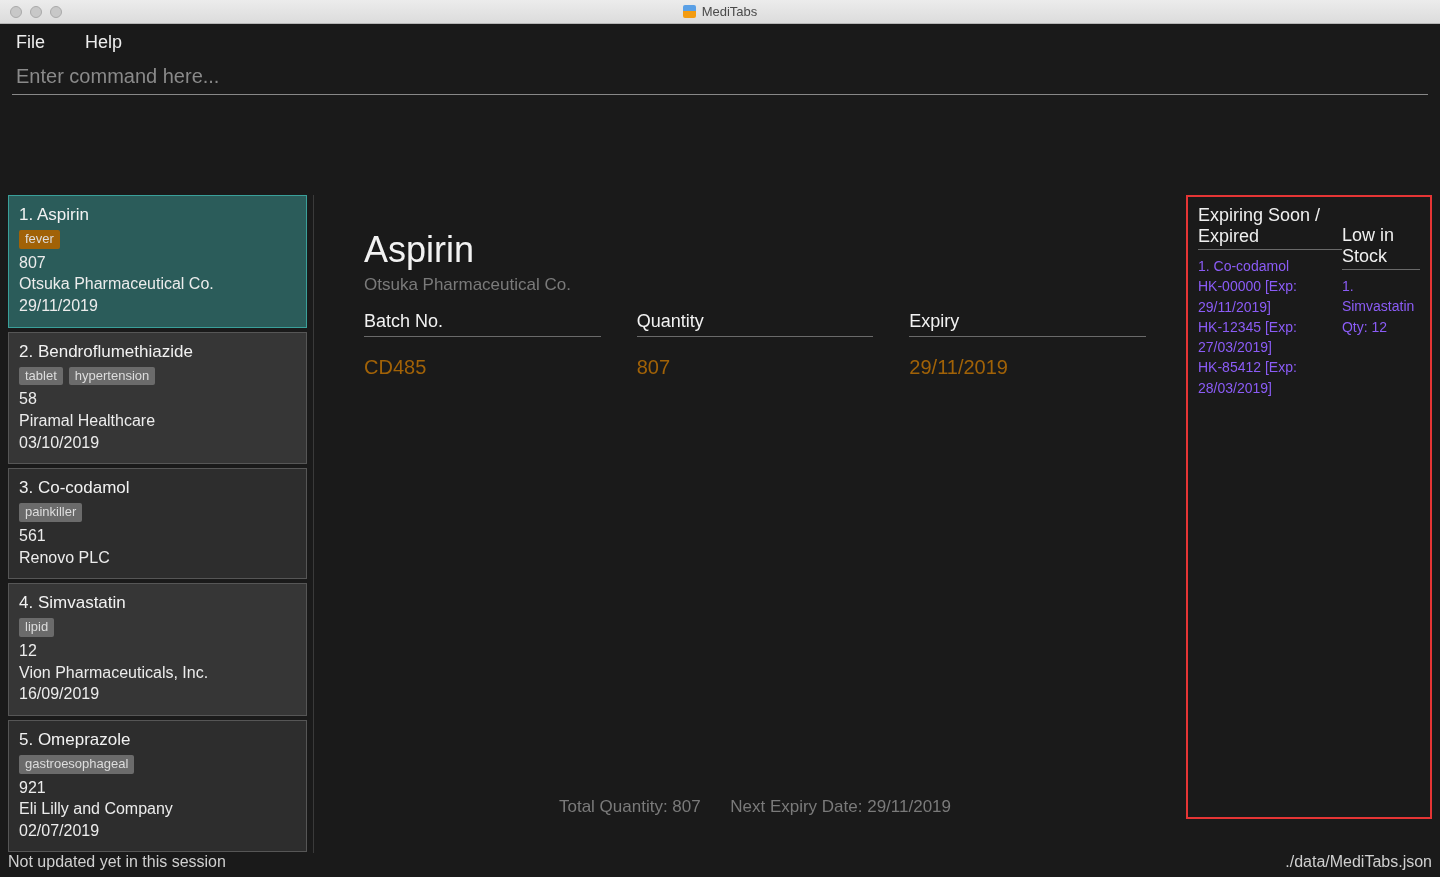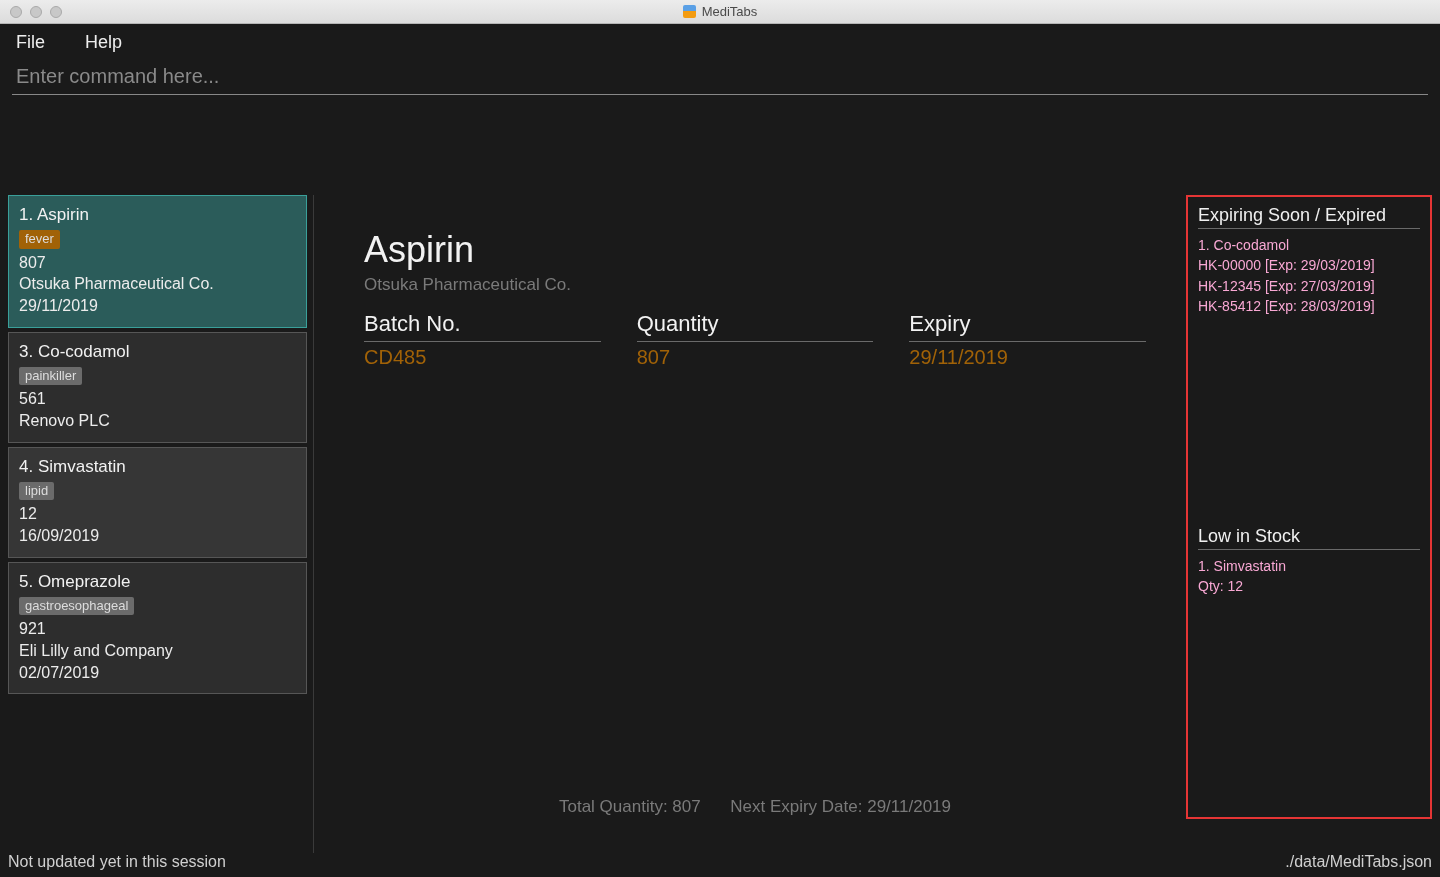--- a/index.html
+++ b/index.html
@@ -109,54 +109,54 @@
   }
   .med-company {
     font-size: 17px;
     color: #7a7a7a;
     margin-top: 4px;
     margin-bottom: 16px;
   }
   .cols { display: flex; gap: 36px; }
   .col { flex: 1; }
   .col-head {
-    font-size: 22px;
+    font-size: 18px;
     color: #f2f2f2;
     border-bottom: 1px solid #6a6a6a;
     padding-bottom: 4px;
-    margin-bottom: 4px;
+    margin-bottom: 19px;
   }
   .col-val { font-size: 20px; color: #a16207; }
 
   .detail-footer {
     color: #7a7a7a;
     font-size: 17px;
     text-align: center;
     padding-bottom: 36px;
   }
   .detail-footer .spacer { display: inline-block; width: 20px; }
 
   
   .info-pane {
     width: 246px;
     flex: 0 0 246px;
     border: 2px solid #e53535;
     padding: 8px 10px;
     margin-bottom: 34px;
-    display: flex; flex-direction: column;
+    display: flex; flex-direction: row;
   }
   .block { }
   .block-title {
     font-size: 18px;
     color: #f0f0f0;
     border-bottom: 1px solid #6a6a6a;
     padding-bottom: 2px;
     margin-bottom: 6px;
   }
-  .block-body { font-size: 14px; color: #f9a8d4; line-height: 1.45; }
+  .block-body { font-size: 14px; color: #8b5cf6; line-height: 1.45; }
   .block-gap { flex: 1; }
   .lowstock { margin-top: 20px; }
 
   
   .statusbar {
     display: flex;
     justify-content: space-between;
     font-size: 16px;
     color: #d0d0d0;
     padding: 0 8px 6px 8px;
@@ -194,34 +194,45 @@
     <div class="list-pane" id="list-pane">
         <div class="med-item sel">
           <div class="med-title">1.  Aspirin</div>
           <div class="tags">
             <span class="tag">fever</span>
           </div>
           <div class="med-line">807</div>
           <div class="med-line">Otsuka Pharmaceutical Co.</div>
           <div class="med-line">29/11/2019</div>
         </div>
+        <div class="med-item">
+          <div class="med-title">2.  Bendroflumethiazide</div>
+          <div class="tags">
+            <span class="tag">tablet</span>
+            <span class="tag">hypertension</span>
+          </div>
+          <div class="med-line">58</div>
+          <div class="med-line">Piramal Healthcare</div>
+          <div class="med-line">03/10/2019</div>
+        </div>
         <div class="med-item alt">
           <div class="med-title">3.  Co-codamol</div>
           <div class="tags">
             <span class="tag">painkiller</span>
           </div>
           <div class="med-line">561</div>
           <div class="med-line">Renovo PLC</div>
         </div>
         <div class="med-item">
           <div class="med-title">4.  Simvastatin</div>
           <div class="tags">
             <span class="tag">lipid</span>
           </div>
           <div class="med-line">12</div>
+          <div class="med-line">Vion Pharmaceuticals, Inc.</div>
           <div class="med-line">16/09/2019</div>
         </div>
         <div class="med-item alt">
           <div class="med-title">5.  Omeprazole</div>
           <div class="tags">
             <span class="tag">gastroesophageal</span>
           </div>
           <div class="med-line">921</div>
           <div class="med-line">Eli Lilly and Company</div>
           <div class="med-line">02/07/2019</div>
@@ -252,21 +263,21 @@
         <span class="spacer"></span>
         <span>Next Expiry Date: 29/11/2019</span>
       </div>
     </div>
 
     <div class="info-pane">
       <div class="block">
         <div class="block-title">Expiring Soon / Expired</div>
         <div class="block-body" id="expiring-body">
             <div>1. Co-codamol</div>
-            <div>HK-00000 [Exp: 29/03/2019]</div>
+            <div>HK-00000 [Exp: 29/11/2019]</div>
             <div>HK-12345 [Exp: 27/03/2019]</div>
             <div>HK-85412 [Exp: 28/03/2019]</div>
           </div>
       </div>
       <div style="height:190px"></div>
       <div class="block lowstock">
         <div class="block-title">Low in Stock</div>
         <div class="block-body">
           <div>1. Simvastatin</div>
           <div>Qty: 12</div>

